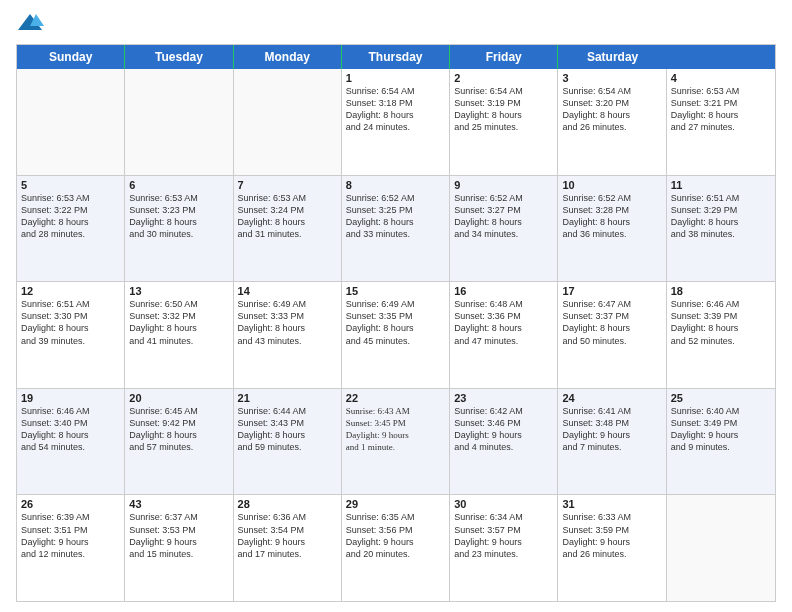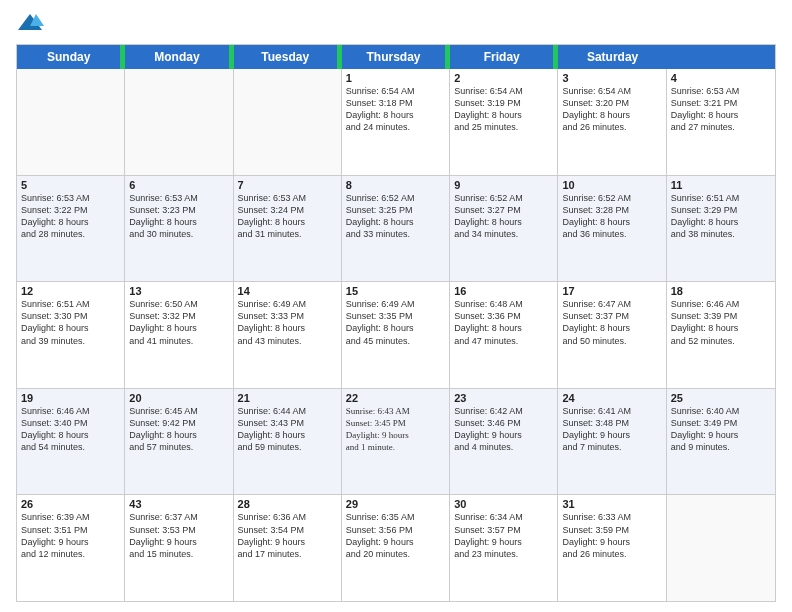--- a/index.html
+++ b/index.html
@@ -69,21 +69,21 @@
       display: grid;
       grid-template-columns: repeat(7, 1fr);
       background: #2a6fc9;
     }
     .cal-header-cell {
       color: #fff;
       font-size: 12px;
       font-weight: bold;
       text-align: center;
       padding: 5px 2px;
-      border-right: 5px solid #22c55e;
+      border-right: 1px solid #22c55e;
     }
     .cal-header-cell:last-child { border-right: none; }
     .cal-body {
       flex: 1;
       display: flex;
       flex-direction: column;
     }
     .cal-row {
       display: grid;
       grid-template-columns: repeat(7, 1fr);
@@ -133,22 +133,22 @@
     </div>
     <div class="title-block">
       <div class="month-title"></div>
       <div class="location-title"></div>
     </div>
   </div>
 
   <div class="calendar">
     <div class="cal-header-row">
     <div class="cal-header-cell">Sunday</div>
+        <div class="cal-header-cell">Tuesday</div>
         <div class="cal-header-cell">Monday</div>
-        <div class="cal-header-cell">Tuesday</div>
         <div class="cal-header-cell">Thursday</div>
         <div class="cal-header-cell">Friday</div>
         <div class="cal-header-cell">Saturday</div>
       </div>
     <div class="cal-body">
     <div class="cal-row">
           <div class="cal-cell empty"></div>
           <div class="cal-cell empty"></div>
           <div class="cal-cell empty"></div>
           <div class="cal-cell"><span class="day-num">1</span><span class="cell-text" style="white-space: pre-line;">Sunrise: 6:54 AM

